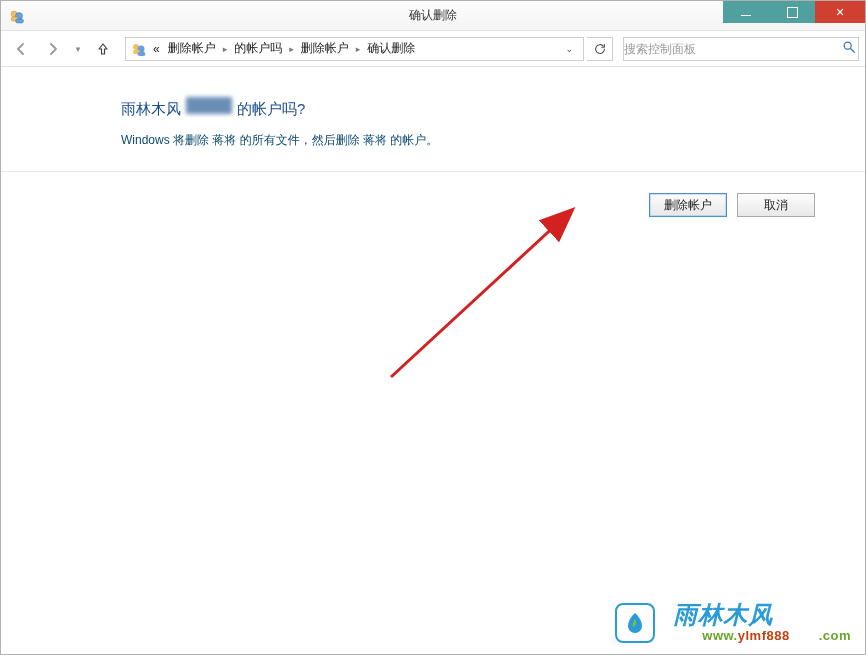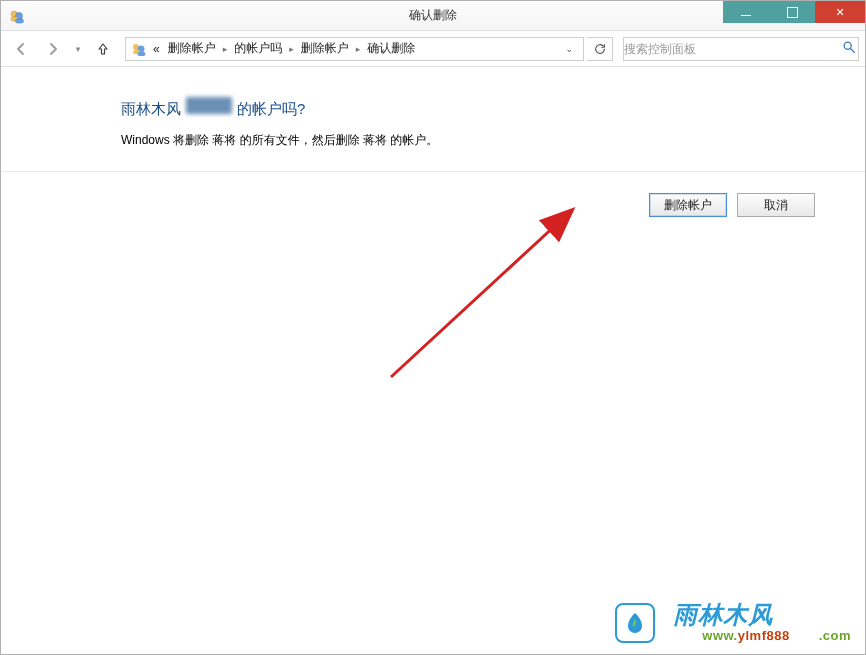--- a/index.html
+++ b/index.html
@@ -162,21 +162,21 @@
   .heading .blur-name {
     display: inline-block;
     width: 46px; height: 17px;
     background: #6a8fb5;
     filter: blur(2px);
     border-radius: 1px;
     vertical-align: middle;
     margin: 0 1px;
   }
   .body-text {
-    color: #000000;
+    color: #0c4a6e;
     font-size: 12px;
     line-height: 1.5;
   }
 
   .btn-row {
     position: absolute;
     top: 126px;
     right: 50px;
     display: flex;
     gap: 10px;

